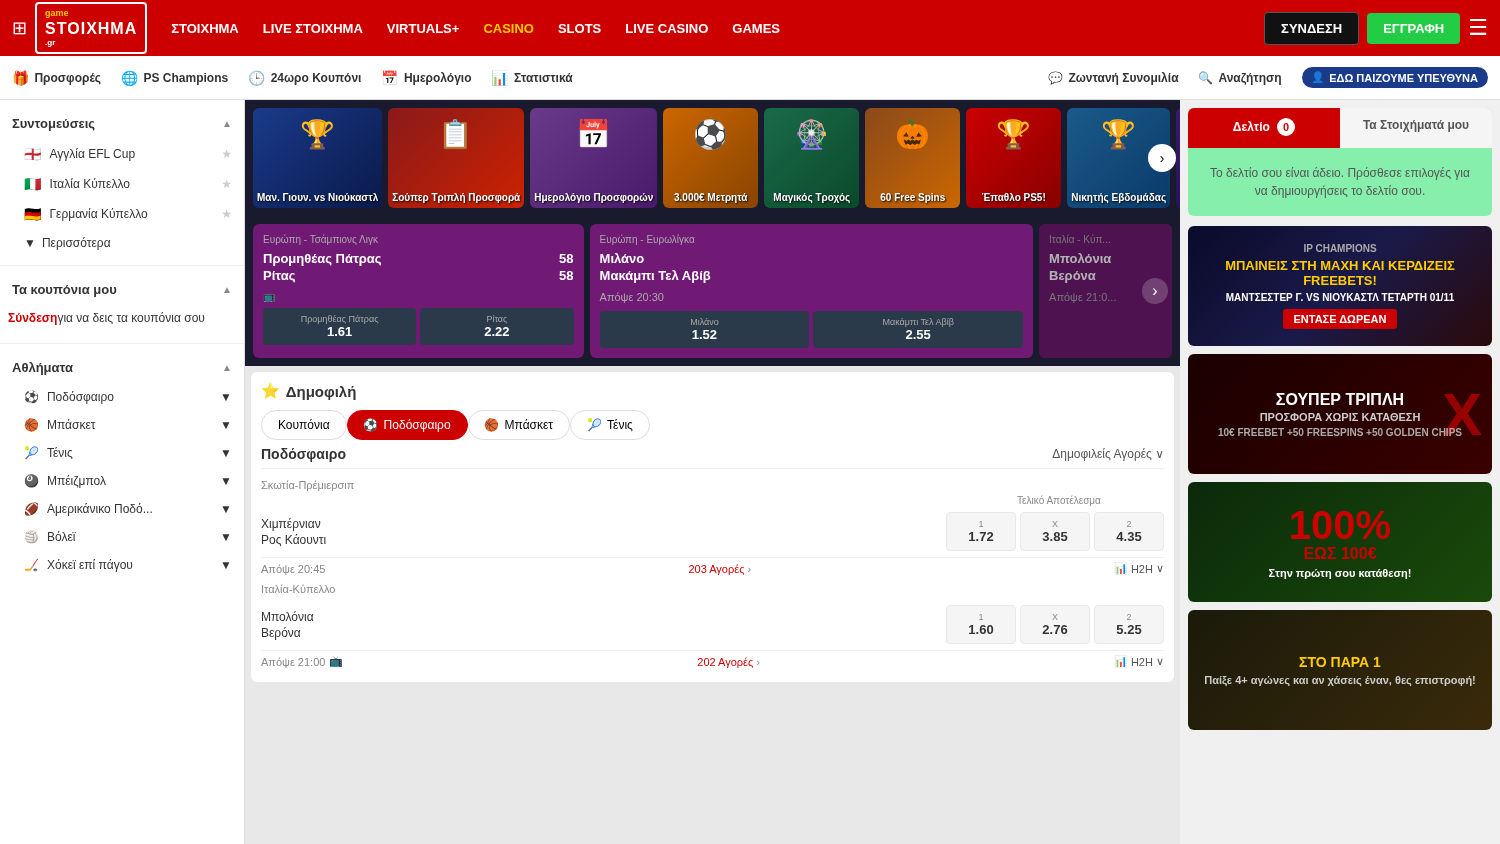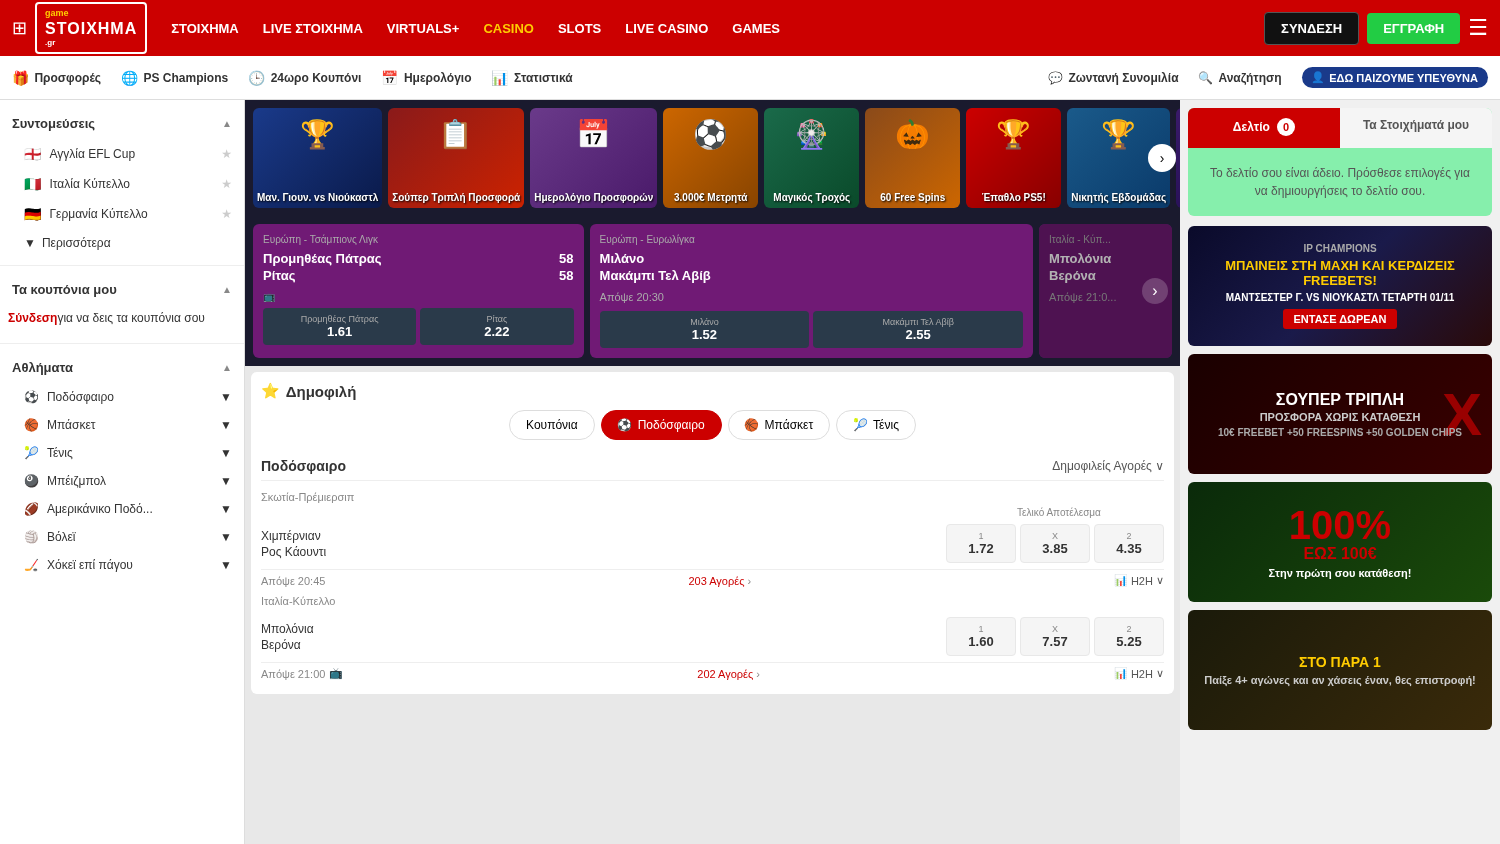--- a/index.html
+++ b/index.html
@@ -302,23 +302,21 @@
     .popular-title {
       font-size: 15px;
       font-weight: bold;
       color: #333;
       display: flex;
       align-items: center;
       gap: 6px;
     }
     .popular-tabs {
       display: flex;
-      gap: 6px;
-      margin-bottom: 12px;
-      justify-content: center;
+      margin-bottom: 0;
     }
     .pop-tab {
       padding: 7px 16px;
       border-radius: 20px;
       border: 1px solid #ddd;
       background: white;
       font-size: 12px;
       cursor: pointer;
       display: flex;
       align-items: center;
@@ -853,21 +851,21 @@
           <div style="font-size:12px;color:#333;margin-bottom:2px;">Μπολόνια</div>
           <div style="font-size:12px;color:#333;">Βερόνα</div>
         </div>
         <div style="display:flex;gap:4px;">
           <div class="match-odd-cell">
             <div class="odd-header">1</div>
             <div class="odd-value">1.60</div>
           </div>
           <div class="match-odd-cell">
             <div class="odd-header">X</div>
-            <div class="odd-value">7.57</div>
+            <div class="odd-value">2.76</div>
           </div>
           <div class="match-odd-cell">
             <div class="odd-header">2</div>
             <div class="odd-value">5.25</div>
           </div>
         </div>
       </div>
 
       <div class="match-meta">
         <div style="display:flex;align-items:center;gap:4px;">

